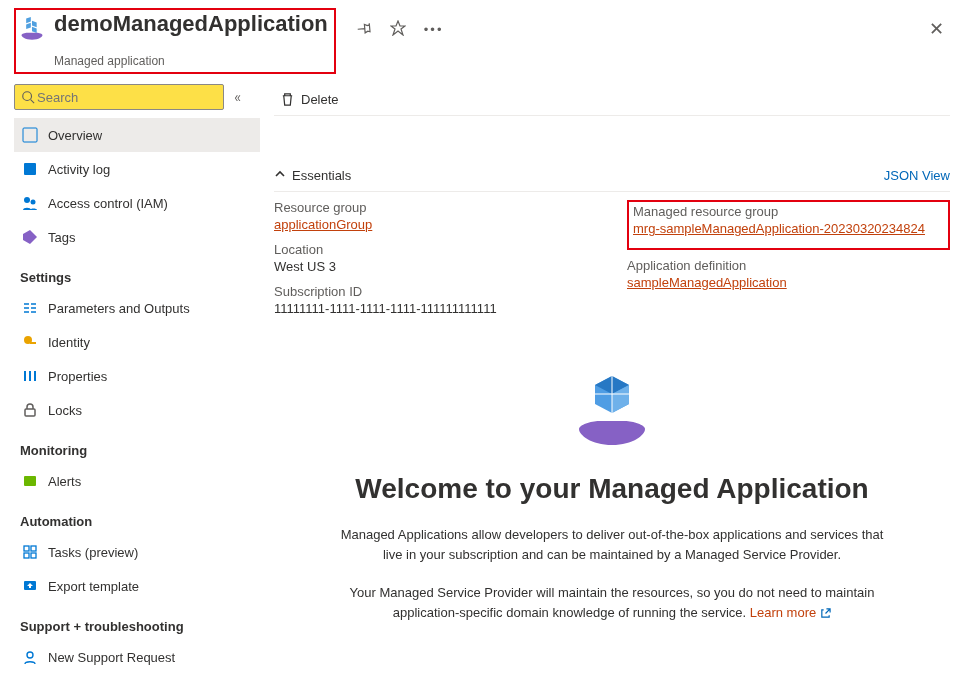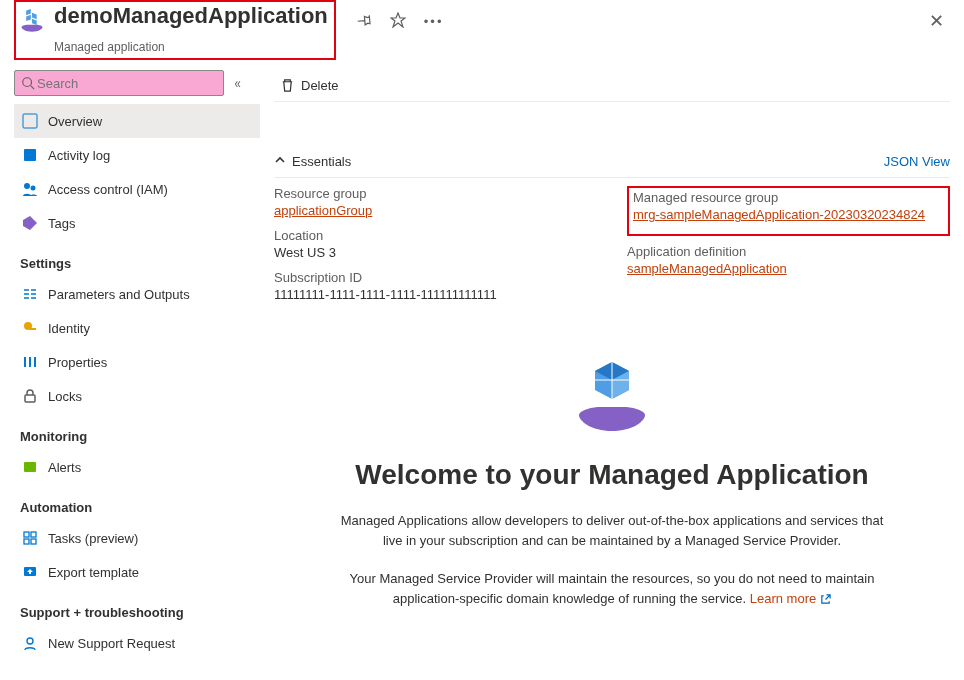--- a/index.html
+++ b/index.html
@@ -1,38 +1,38 @@
 <!DOCTYPE html>
 <html><head>
 <meta charset="utf-8">
 <style>
   * { box-sizing: border-box; }
   html, body { margin: 0; padding: 0; font-family: "Segoe UI", Arial, sans-serif; font-size: 13px; color: #323130; background: #fff; width: 964px; }
   a.link { color: #c2410c; text-decoration: underline; cursor: pointer; }
   .page { width: 964px; }
 
   
-  .hdr { display:flex; align-items:flex-start; padding:0 14px 2px 14px; }
+  .hdr { display:flex; align-items:flex-start; padding:8px 14px 2px 14px; }
   .hdr-left { border:2px solid #e3000f; padding:2px 6px 4px 2px; display:flex; align-items:flex-start; }
   .hdr-icon { width:28px; height:28px; margin-right:8px; margin-top:2px; }
   .hdr-title { font-size:22px; font-weight:600; line-height:24px; }
-  .hdr-sub { font-size:12px; color:#605e5c; margin-top:12px; }
+  .hdr-sub { font-size:12px; color:#605e5c; margin-top:18px; }
   .hdr-actions { display:flex; align-items:center; gap:18px; margin-left:20px; margin-top:6px; flex:1; }
   .hdr-actions svg { width:16px; height:16px; }
   .hdr-spacer { flex:1; }
   .close-x { font-size:18px; color:#605e5c; cursor:pointer; padding:4px 6px; margin-right:0; }
 
   
   .body { display:flex; }
   .side { width:260px; padding:8px 0 0 14px; }
   .main { flex:1; padding:8px 14px 20px 14px; }
 
   
   .search-row { display:flex; align-items:center; gap:6px; margin-bottom:8px; }
-  .search { flex:0 0 210px; display:flex; align-items:center; border:1px solid #8a8886; border-radius:2px; height:26px; padding:0 6px; color:#605e5c; background:#f9a8d4; }
+  .search { flex:0 0 210px; display:flex; align-items:center; border:1px solid #8a8886; border-radius:2px; height:26px; padding:0 6px; color:#605e5c; background:#fde047; }
   .search input { border:none; outline:none; flex:1; font-size:13px; color:#323130; background:transparent; }
   .chev-collapse { color:#605e5c; cursor:pointer; padding:2px 4px; transform:scaleX(0.8); letter-spacing:-4px; font-size:14px;}
   
   
   .nav-item { display:flex; align-items:center; height:34px; padding:0 8px; cursor:pointer; color:#323130; gap:10px; font-size:13px; }
   .nav-item.active { background:#edebe9; }
   .nav-icon { width:16px; height:16px; flex:0 0 16px; display:flex; align-items:center; justify-content:center; }
   .section-label { font-weight:600; font-size:13px; margin:16px 0 6px 6px; color:#323130; }
 
   

